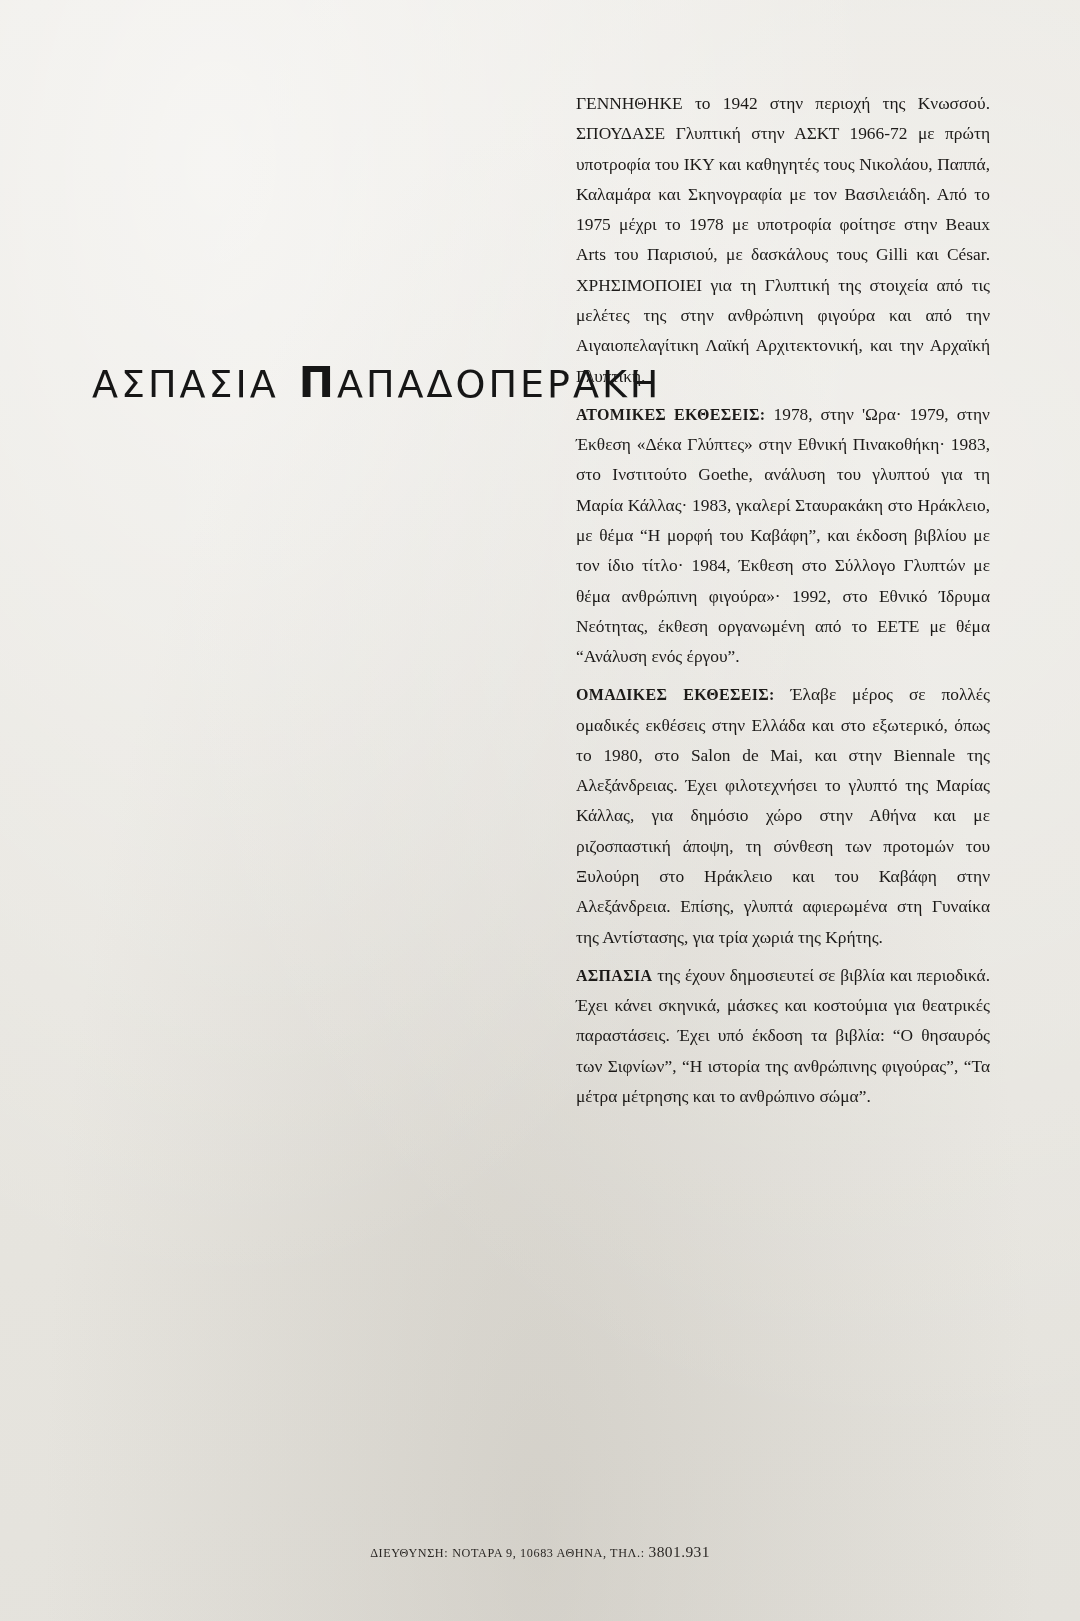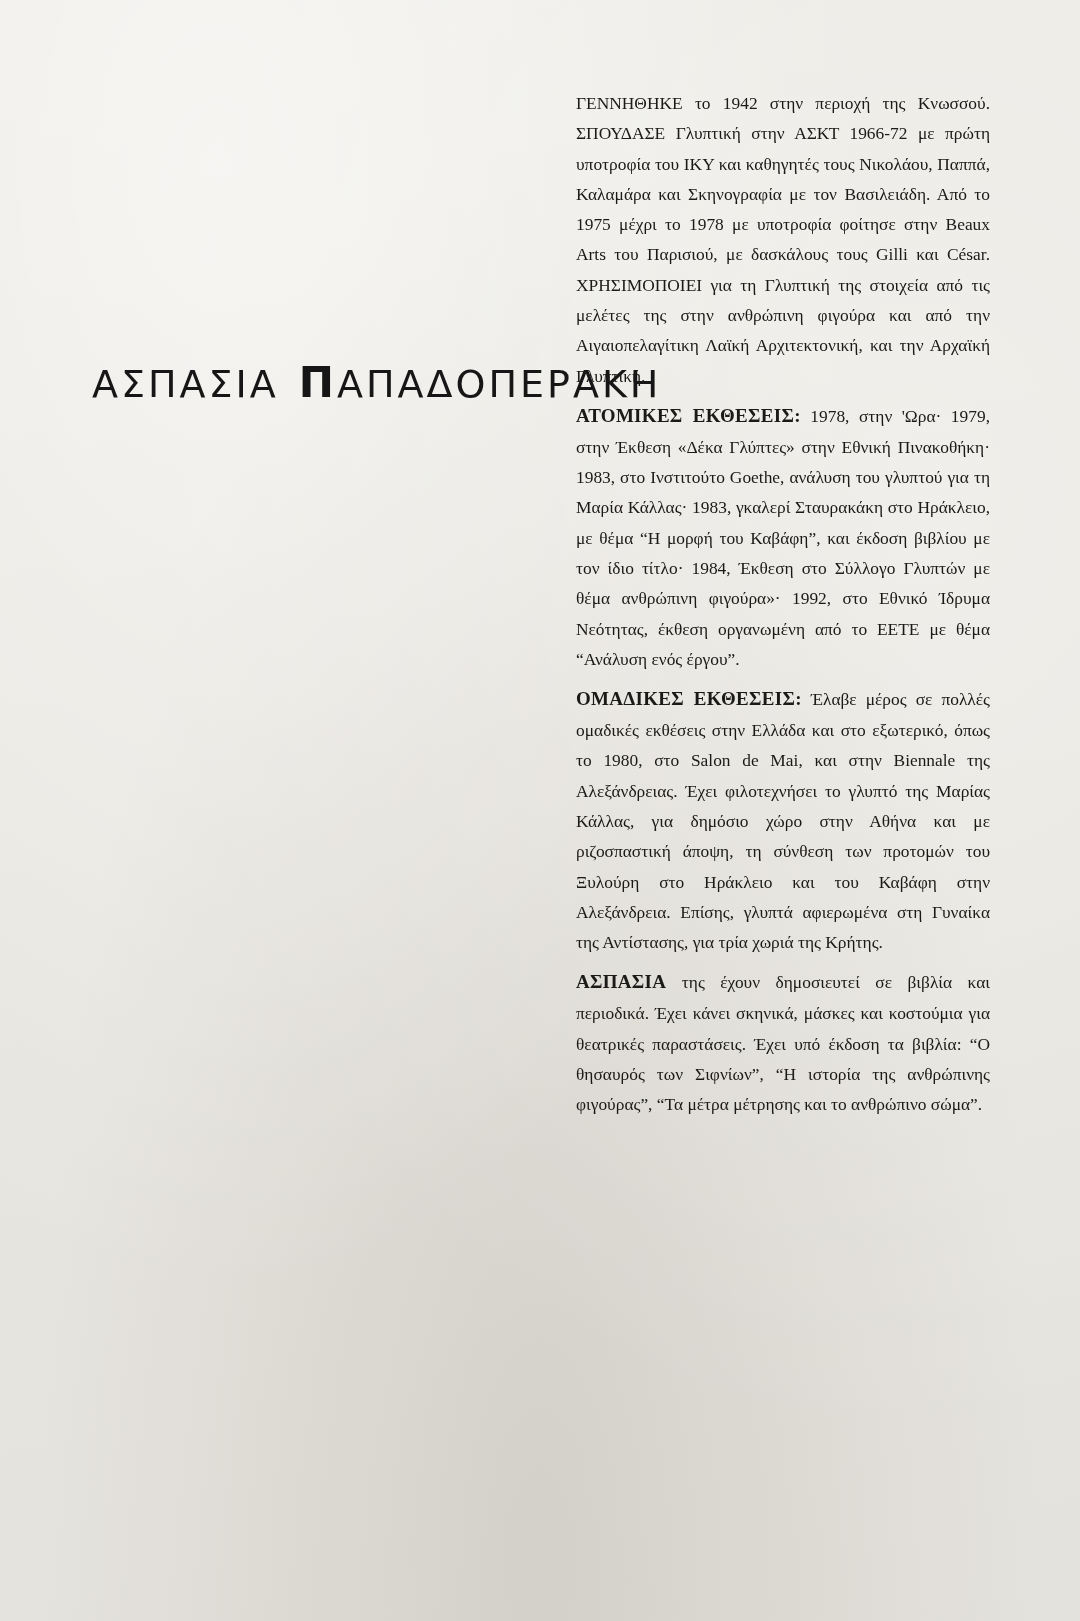--- a/index.html
+++ b/index.html
@@ -72,21 +72,21 @@
     text-justify: inter-word;
     color: #1c1a18;
   }
   .bio p {
     margin: 8px;
     text-indent: 0;
   }
   .bio .sc {
     font-variant: normal;
     font-weight: 600;
-    font-size: 19px;
+    font-size: 16px;
     letter-spacing: 0.3px;
   }
 
   
   .footer {
     position: absolute;
     left: 0;
     right: 0;
     top: 1543px;
     text-align: center;
@@ -113,14 +113,19 @@
     <span class="first">ΑΣΠΑΣΙΑ</span><span class="sep"></span><span class="last-initial">Π</span><span class="last">ΑΠΑΔΟΠΕΡΑΚΗ</span>
   </div>
 
   <div class="bio">
     <p>ΓΕΝΝΗΘΗΚΕ το 1942 στην περιοχή της Κνωσσού. ΣΠΟΥΔΑΣΕ Γλυπτική στην ΑΣΚΤ 1966-72 με πρώτη υποτροφία του ΙΚΥ και καθηγητές τους Νικολάου, Παππά, Καλαμάρα και Σκηνογραφία με τον Βασιλειάδη. Από το 1975 μέχρι το 1978 με υποτροφία φοίτησε στην Beaux Arts του Παρισιού, με δασκάλους τους Gilli και César. ΧΡΗΣΙΜΟΠΟΙΕΙ για τη Γλυπτική της στοιχεία από τις μελέτες της στην ανθρώπινη φιγούρα και από την Αιγαιοπελαγίτικη Λαϊκή Αρχιτεκτονική, και την Αρχαϊκή Γλυπτική.</p>
     <p><span class="sc">ΑΤΟΜΙΚΕΣ ΕΚΘΕΣΕΙΣ:</span> <span>1978, στην 'Ωρα· 1979, στην Έκθεση «Δέκα Γλύπτες» στην Εθνική Πινακοθήκη· 1983, στο Ινστιτούτο Goethe, ανάλυση του γλυπτού για τη Μαρία Κάλλας· 1983, γκαλερί Σταυρακάκη στο Ηράκλειο, με θέμα “Η μορφή του Καβάφη”, και έκδοση βιβλίου με τον ίδιο τίτλο· 1984, Έκθεση στο Σύλλογο Γλυπτών με θέμα ανθρώπινη φιγούρα»· 1992, στο Εθνικό Ίδρυμα Νεότητας, έκθεση οργανωμένη από το ΕΕΤΕ με θέμα “Ανάλυση ενός έργου”.</span></p>
     <p><span class="sc">ΟΜΑΔΙΚΕΣ ΕΚΘΕΣΕΙΣ:</span> <span>Έλαβε μέρος σε πολλές ομαδικές εκθέσεις στην Ελλάδα και στο εξωτερικό, όπως το 1980, στο Salon de Mai, και στην Biennale της Αλεξάνδρειας. Έχει φιλοτεχνήσει το γλυπτό της Μαρίας Κάλλας, για δημόσιο χώρο στην Αθήνα και με ριζοσπαστική άποψη, τη σύνθεση των προτομών του Ξυλούρη στο Ηράκλειο και του Καβάφη στην Αλεξάνδρεια. Επίσης, γλυπτά αφιερωμένα στη Γυναίκα της Αντίστασης, για τρία χωριά της Κρήτης.</span></p>
     <p><span class="sc">ΑΣΠΑΣΙΑ</span> <span>της έχουν δημοσιευτεί σε βιβλία και περιοδικά. Έχει κάνει σκηνικά, μάσκες και κοστούμια για θεατρικές παραστάσεις. Έχει υπό έκδοση τα βιβλία: “Ο θησαυρός των Σιφνίων”, “Η ιστορία της ανθρώπινης φιγούρας”, “Τα μέτρα μέτρησης και το ανθρώπινο σώμα”.</span></p>
   </div>
 
+  <div class="footer">
+    <span class="small">ΔΙΕΥΘΥΝΣΗ:</span>
+    <span class="small">ΝΟΤΑΡΑ 9, 10683 ΑΘΗΝΑ, ΤΗΛ.:</span>
+    <span class="phone">3801.931</span>
+  </div>
 
 </div>
 
 </body></html>

